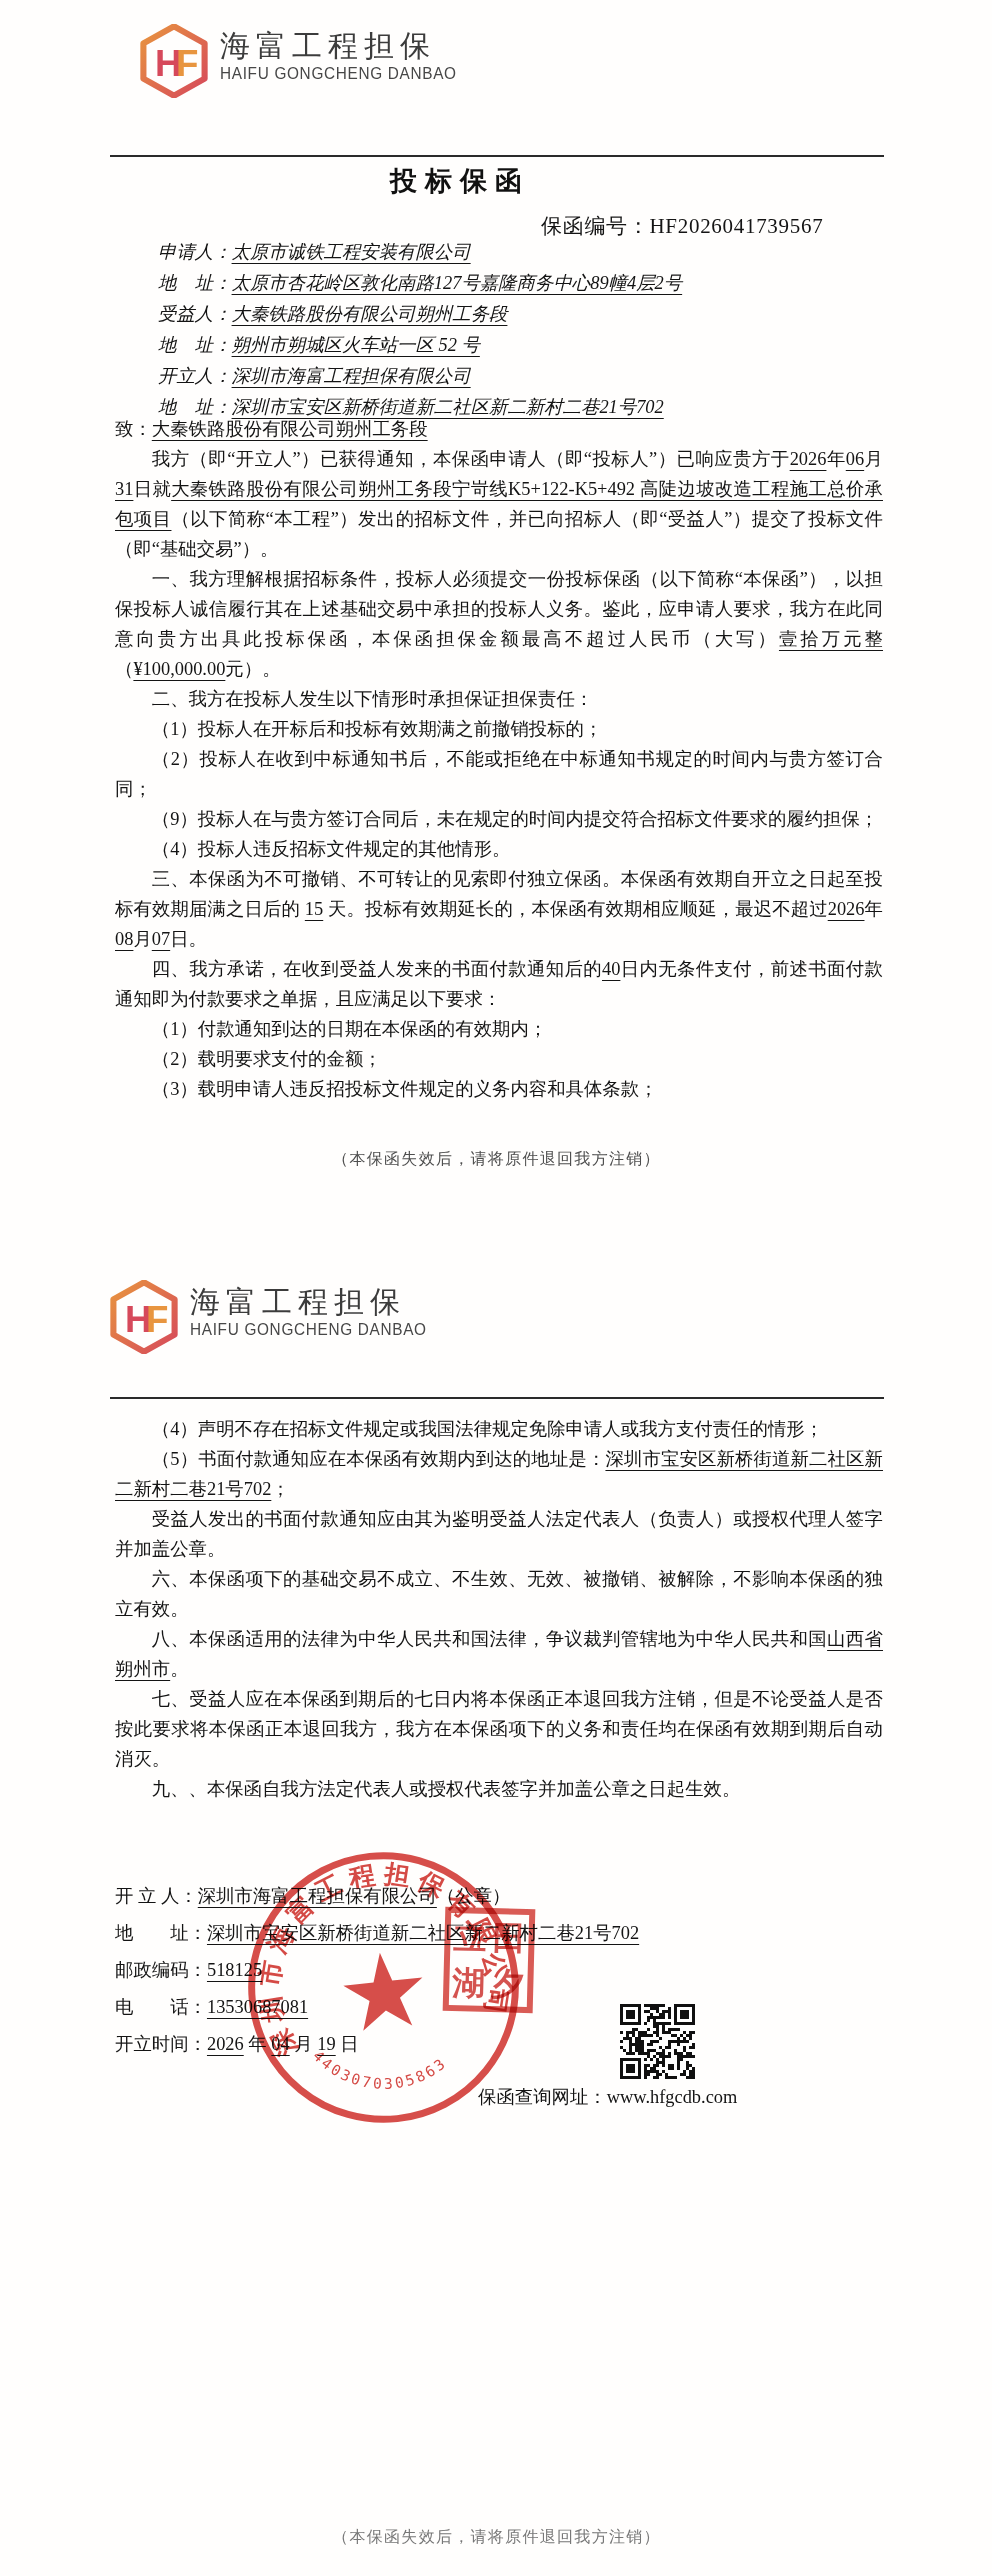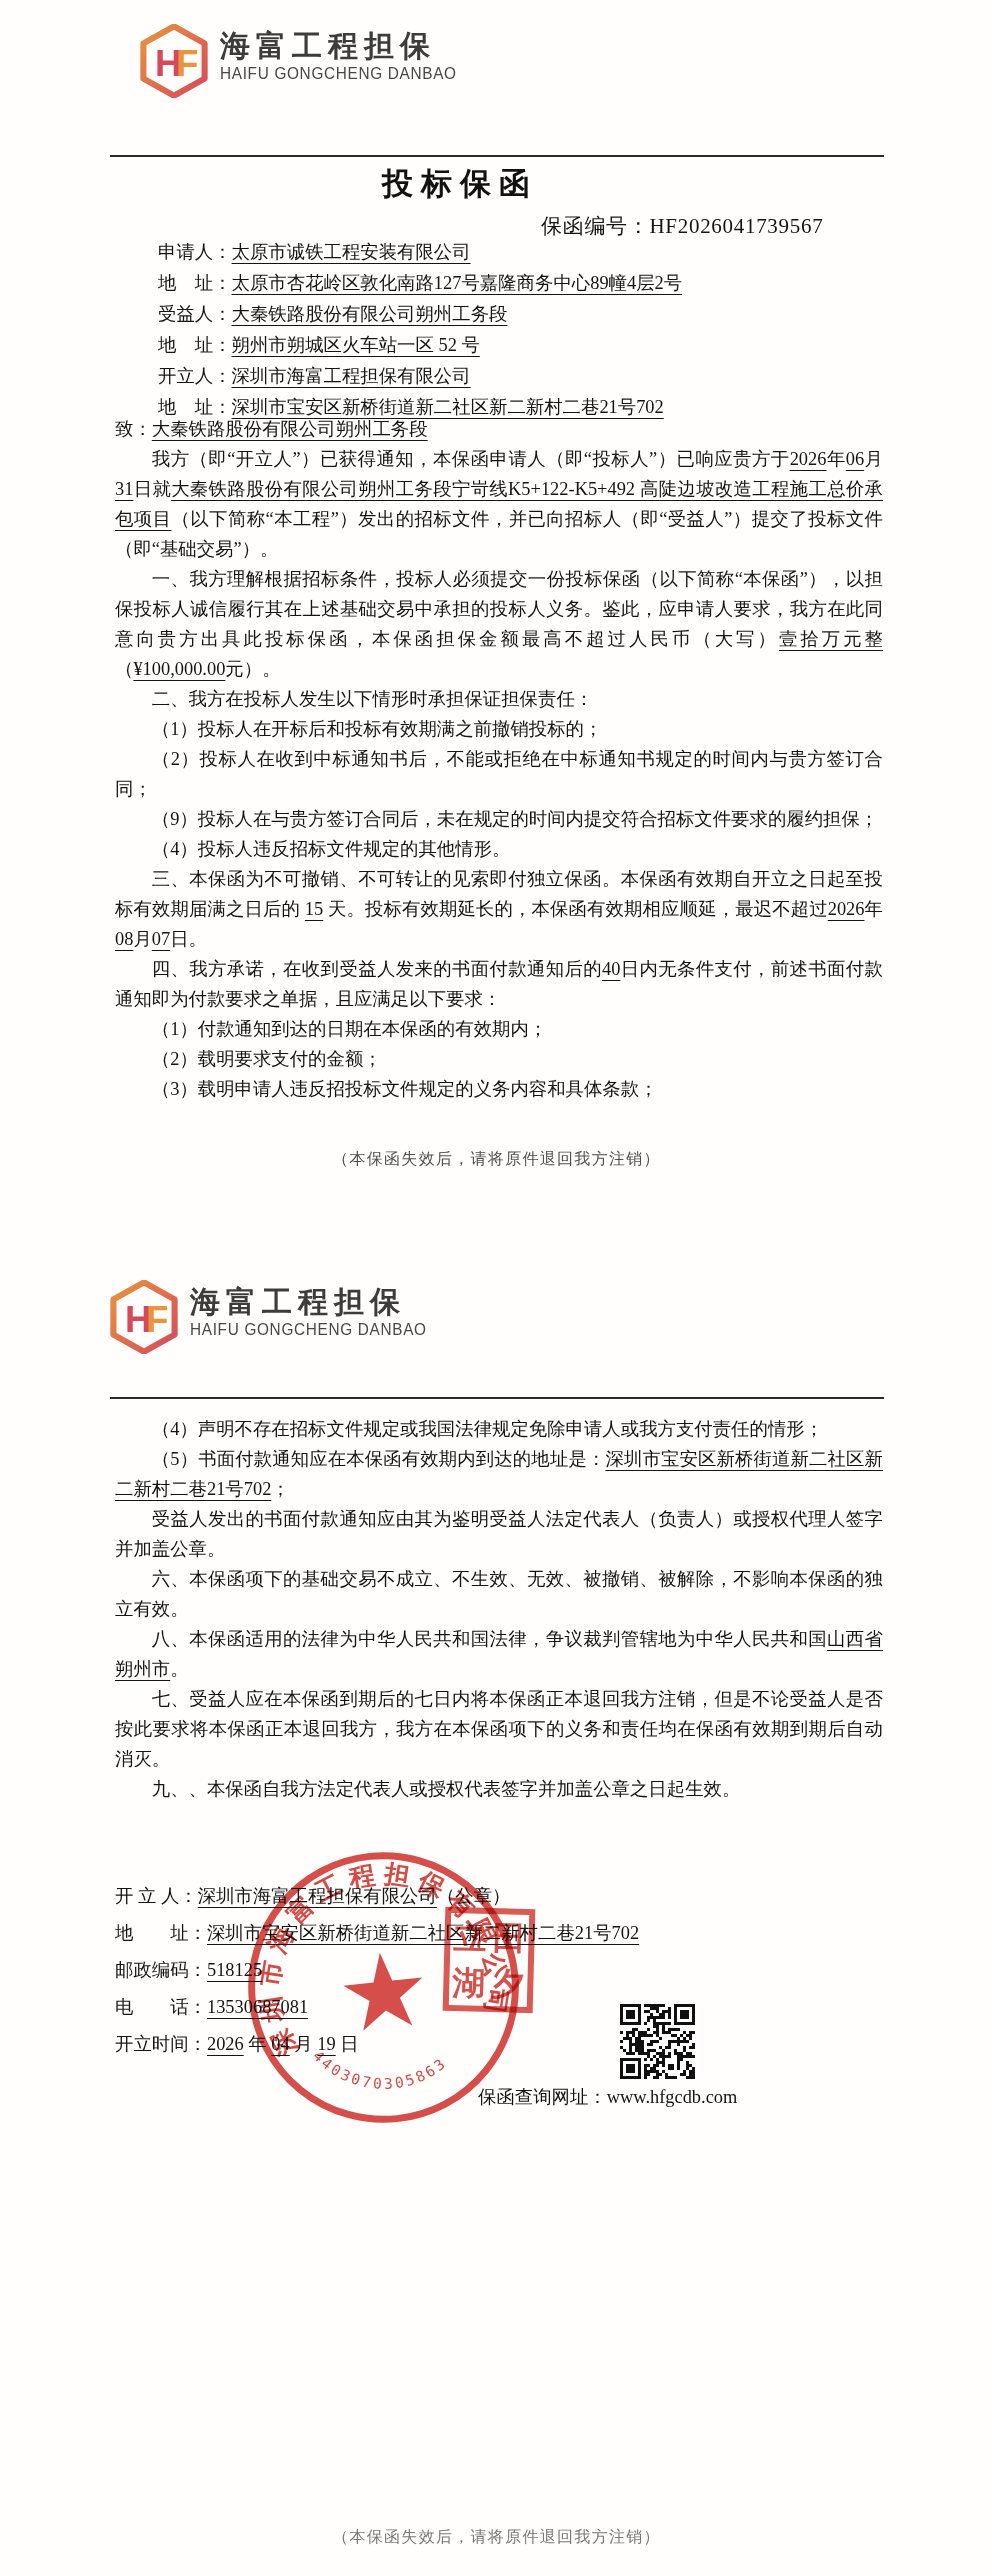--- a/index.html
+++ b/index.html
@@ -8,34 +8,34 @@
     background:#fffefd;overflow:hidden;
     font-family:"Liberation Serif","DejaVu Serif",serif;
     color:#161616;
   }
   
   .hdr{position:absolute;display:flex;align-items:flex-start;}
   .hdr1{left:140px;top:24px;}
   .hdr2{left:110px;top:1280px;}
   .logo-ic{width:68px;height:74px;flex:0 0 auto;}
   .brand{margin-left:12px;padding-top:5.3px;font-family:"Liberation Sans","DejaVu Sans",sans-serif;}
-  .brand-cn{font-size:30px;font-weight:700;letter-spacing:6px;color:#3c3c3c;line-height:34px;white-space:nowrap;}
+  .brand-cn{font-size:30px;font-weight:400;letter-spacing:6px;color:#3c3c3c;line-height:34px;white-space:nowrap;}
   .brand-en{font-size:16px;font-weight:400;letter-spacing:0.7px;color:#474747;line-height:22.3px;white-space:nowrap;transform:scaleX(.96);transform-origin:left;}
   .rule{position:absolute;left:110px;width:774px;height:2px;background:#2a2a2a;}
   .r1{top:155px;} .r2{top:1397px;}
   
   .title{position:absolute;left:0;top:163px;width:920px;text-align:center;
     font-family:Liberation Serif, serif;
-    font-size:31px;font-weight:900;letter-spacing:8px;color:#111;}
+    font-size:27px;font-weight:900;letter-spacing:8px;color:#111;}
   .refno{position:absolute;left:541px;top:212px;font-size:21px;color:#141414;letter-spacing:0.7px;}
   
   .flow{position:absolute;font-size:18.4px;color:#141414;}
   .flow p{margin:0;}
   .u{text-decoration:underline;text-underline-offset:4.6px;text-decoration-thickness:1px;}
-  .parties{left:158px;top:237px;width:729px;}
+  .parties{left:158px;top:237px;width:729px;font-style:italic;}
   .parties p{line-height:31px;text-indent:0;}
   .to{left:115px;top:414px;width:775px;}
   .to p{line-height:30px;}
   .body1{left:115px;top:444px;width:768px;}
   .body1 p,.body2 p{line-height:30px;text-indent:2em;text-align:justify;}
   .body2{left:115px;top:1414px;width:768px;}
   .footnote{position:absolute;width:100%;text-align:center;font-size:16px;color:#4e4e4e;letter-spacing:1.3px;}
   .fn1{top:1149px;} .fn2{top:2527px;color:#777;}
   
   .issuer{left:115px;top:1878px;width:723px;}

